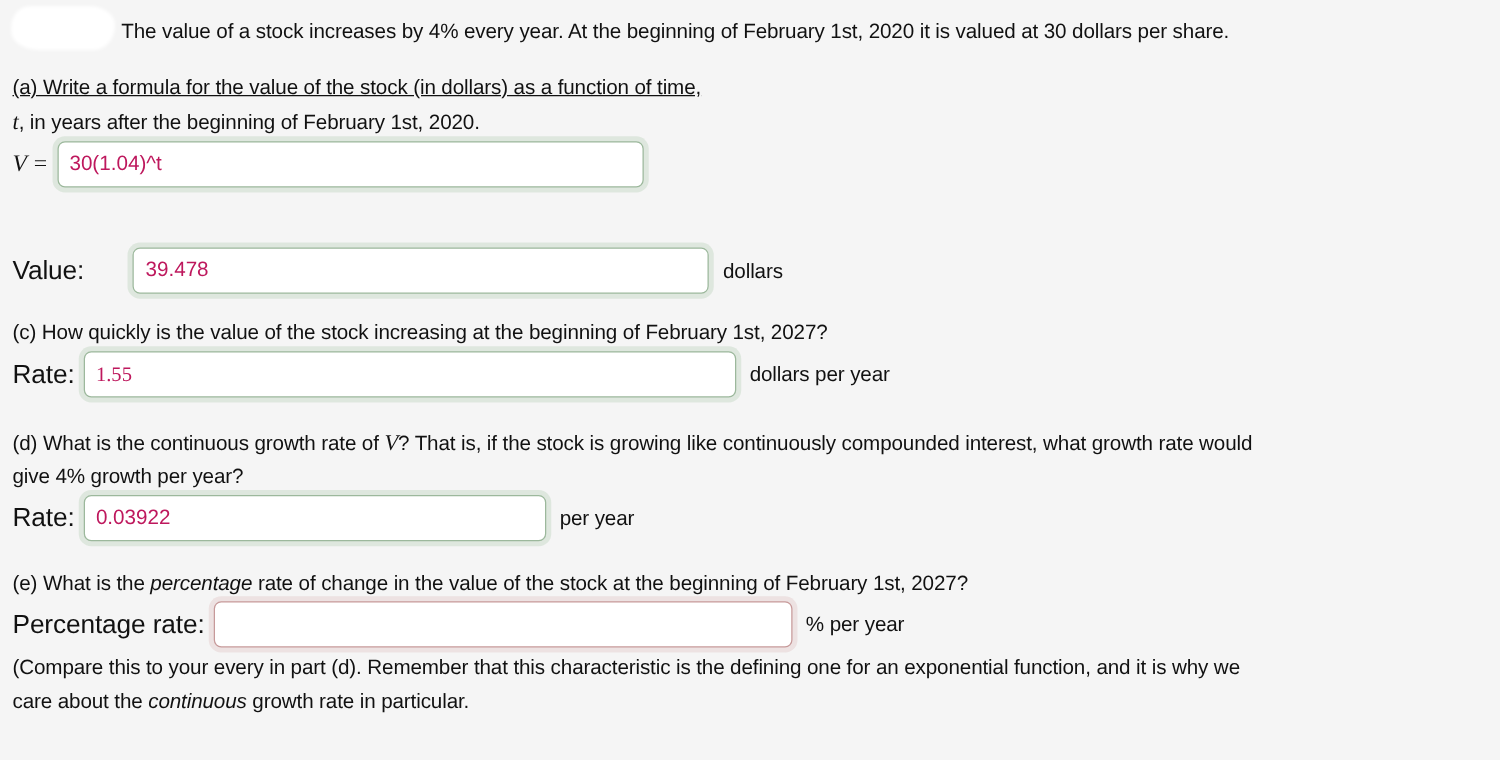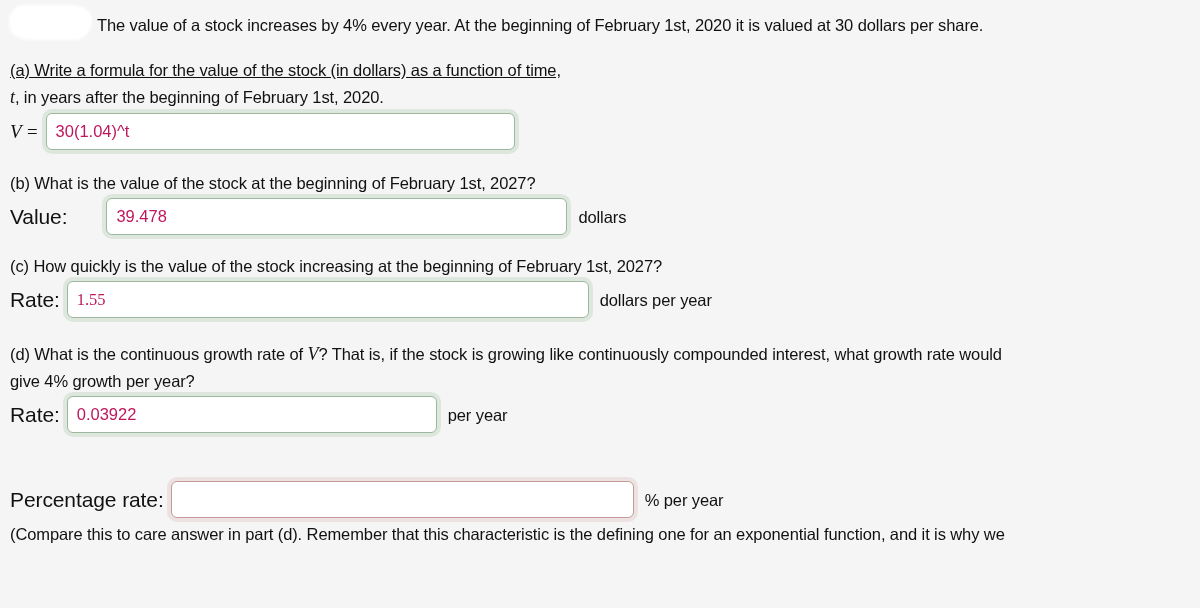--- a/index.html
+++ b/index.html
@@ -123,21 +123,20 @@
 
   <div class="qtext" style="left:10px; top:58px;text-decoration:underline;">(a) Write a formula for the value of the stock (in dollars) as a function of time,</div>
 
   <div class="qtext" style="left:10px; top:85px;"><span class="mathvar">t</span><span>, in years after the beginning of February 1st, 2020.</span></div>
 
   <div class="answer-row" style="left:10px; top:113px;">
     <span class="row-label math">V =</span>
     <input id="box-formula" class="ansbox correct" type="text" value="30(1.04)^t" style="">
   </div>
 
-  <div class="qtext" style="left:10px; top:171px;">(b) What is the value of the stock at the beginning of February 1st, 2027?</div>
 
   <div class="answer-row" style="left:10px; top:198px;">
     <span class="row-label">Value:</span>
     <input id="box-value" class="ansbox correct" type="text" value="39.478" style="">
     <span class="row-suffix">dollars</span>
   </div>
 
   <div class="qtext" style="left:10px; top:254px;">(c) How quickly is the value of the stock increasing at the beginning of February 1st, 2027?</div>
 
   <div class="answer-row" style="left:10px; top:281px;">
@@ -149,23 +148,25 @@
   <div class="qtext" style="left:10px; top:342px;"><span>(d) What is the continuous growth rate of </span><span class="mathvar">V</span><span>? That is, if the stock is growing like continuously compounded interest, what growth rate would</span></div>
 
   <div class="qtext" style="left:10px; top:369px;">give 4% growth per year?</div>
 
   <div class="answer-row" style="left:10px; top:396px;">
     <span class="row-label">Rate:</span>
     <input id="box-rate-d" class="ansbox correct" type="text" value="0.03922" style="">
     <span class="row-suffix">per year</span>
   </div>
 
+  <div class="qtext" style="left:10px; top:455px;"><span>(e) What is the </span><em>percentage</em><span> rate of change in the value of the stock at the beginning of February 1st, 2027?</span></div>
 
   <div class="answer-row" style="left:10px; top:481px;">
     <span class="row-label">Percentage rate:</span>
     <input id="box-percentage" class="ansbox incorrect" type="text" value="" style="">
     <span class="row-suffix">% per year</span>
   </div>
 
-  <div class="qtext" style="left:10px; top:522px;">(Compare this to care answer in part (d). Remember that this characteristic is the defining one for an exponential function, and it is why we</div>
+  <div class="qtext" style="left:10px; top:522px;">(Compare this to your every in part (d). Remember that this characteristic is the defining one for an exponential function, and it is why we</div>
 
+  <div class="qtext" style="left:10px; top:549px;"><span>care about the </span><em>continuous</em><span> growth rate in particular.</span></div>
 
 </div>
 
 </body></html>

